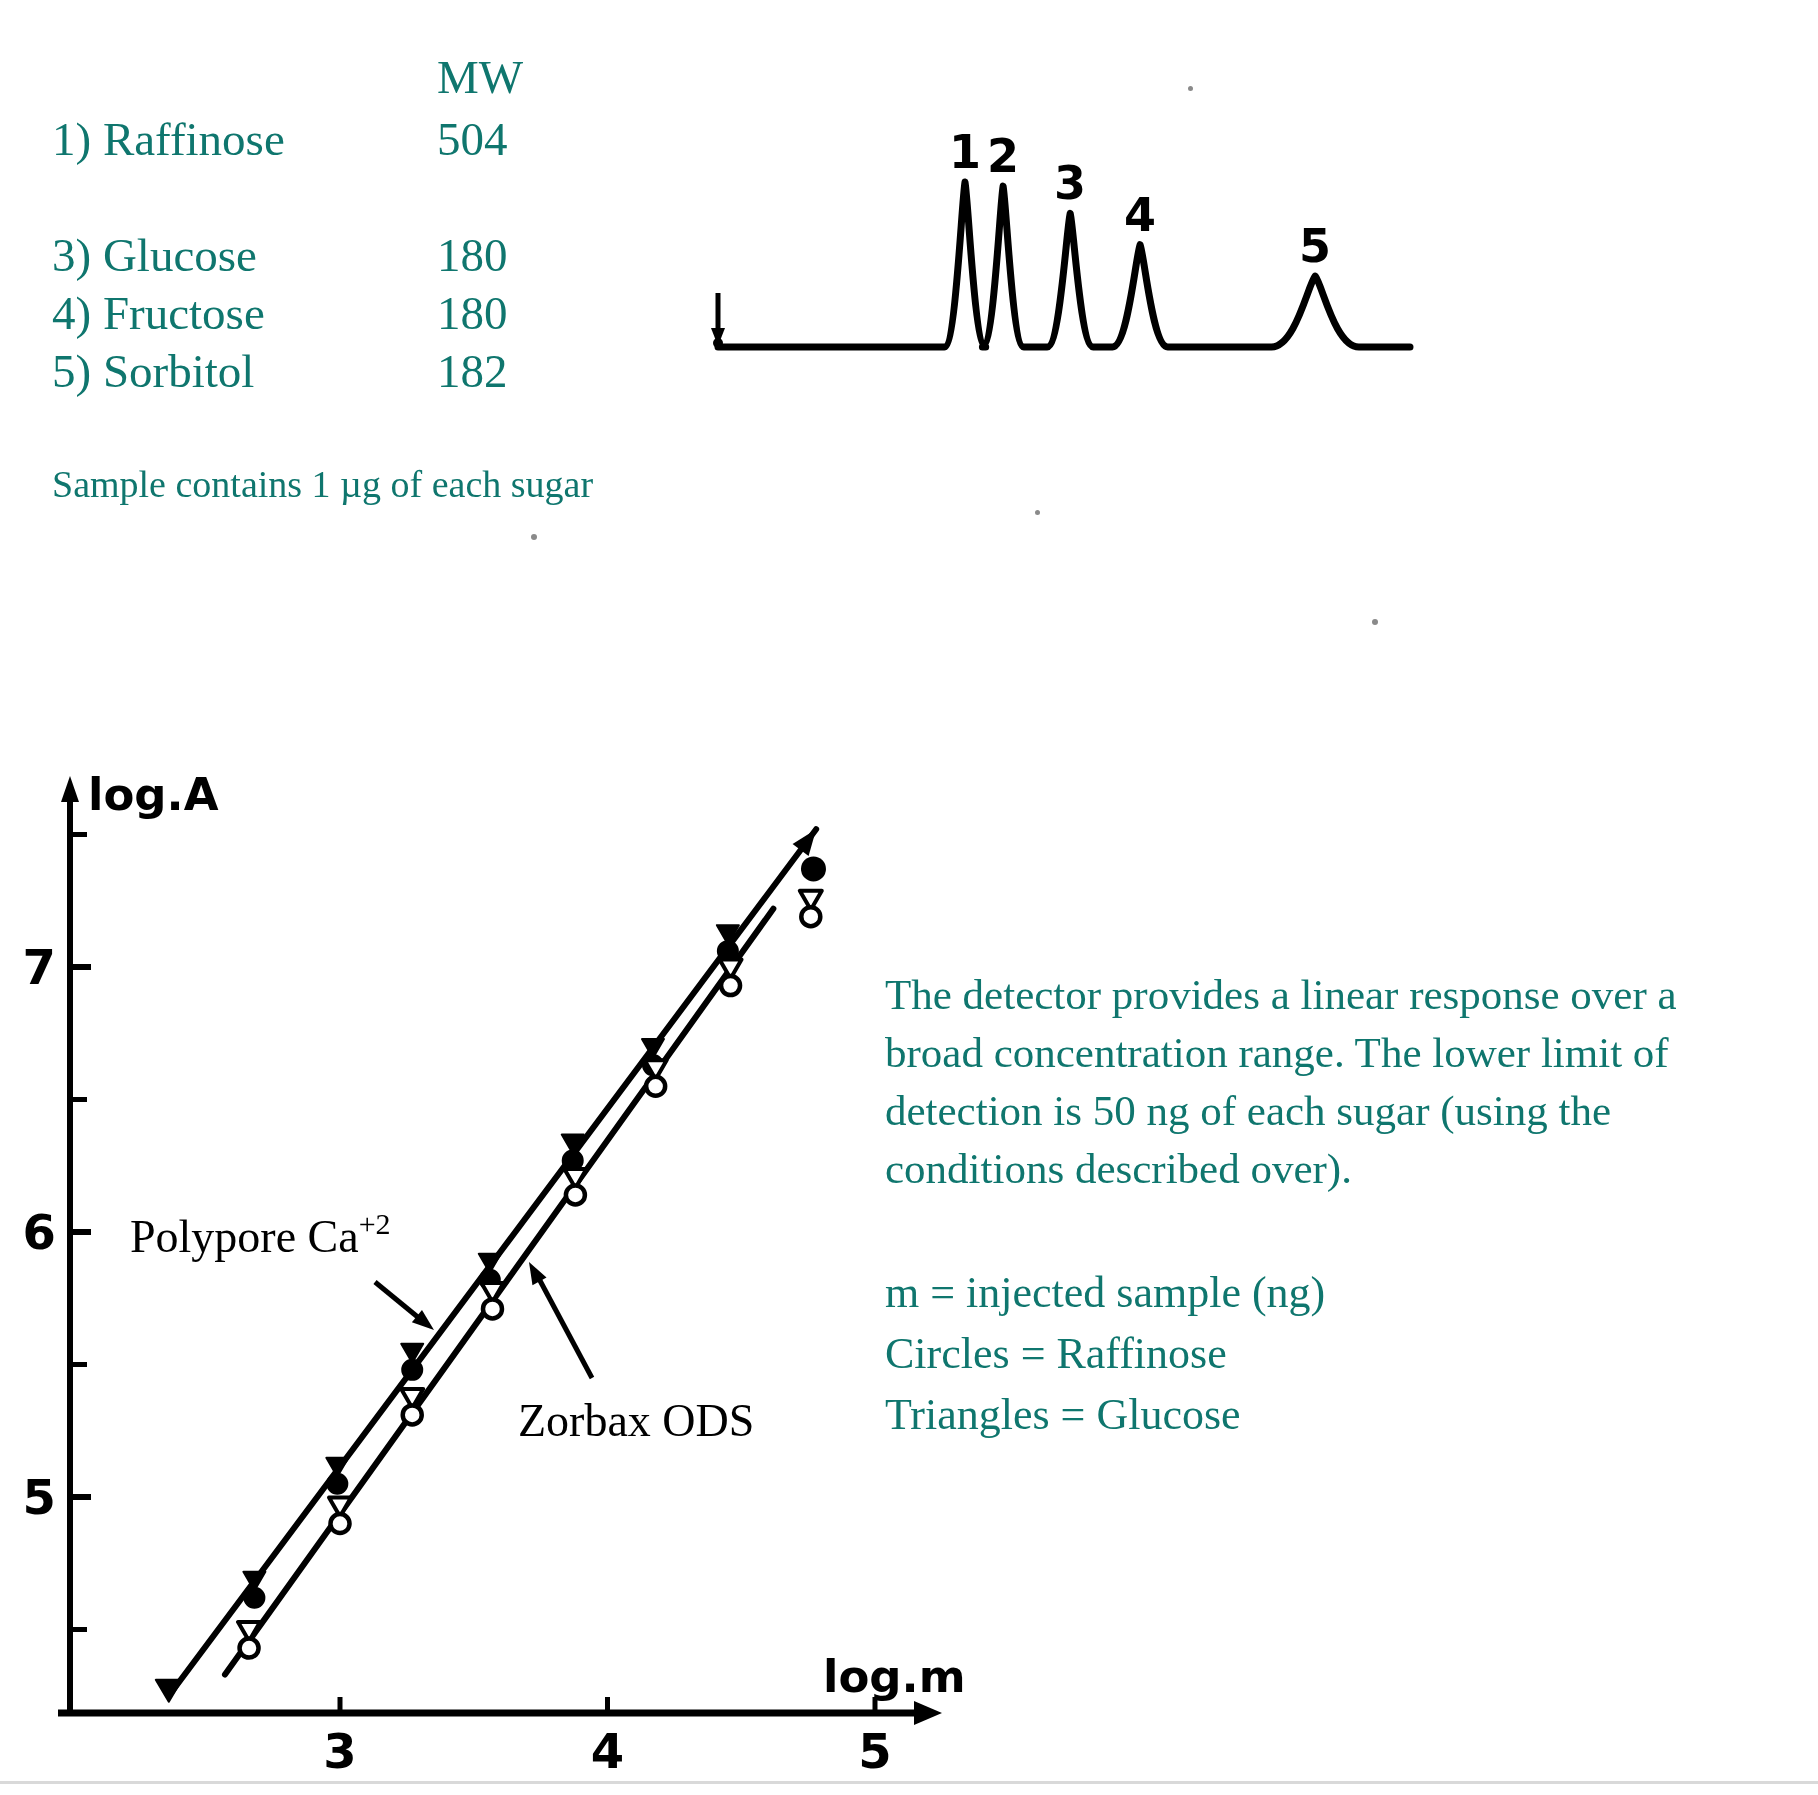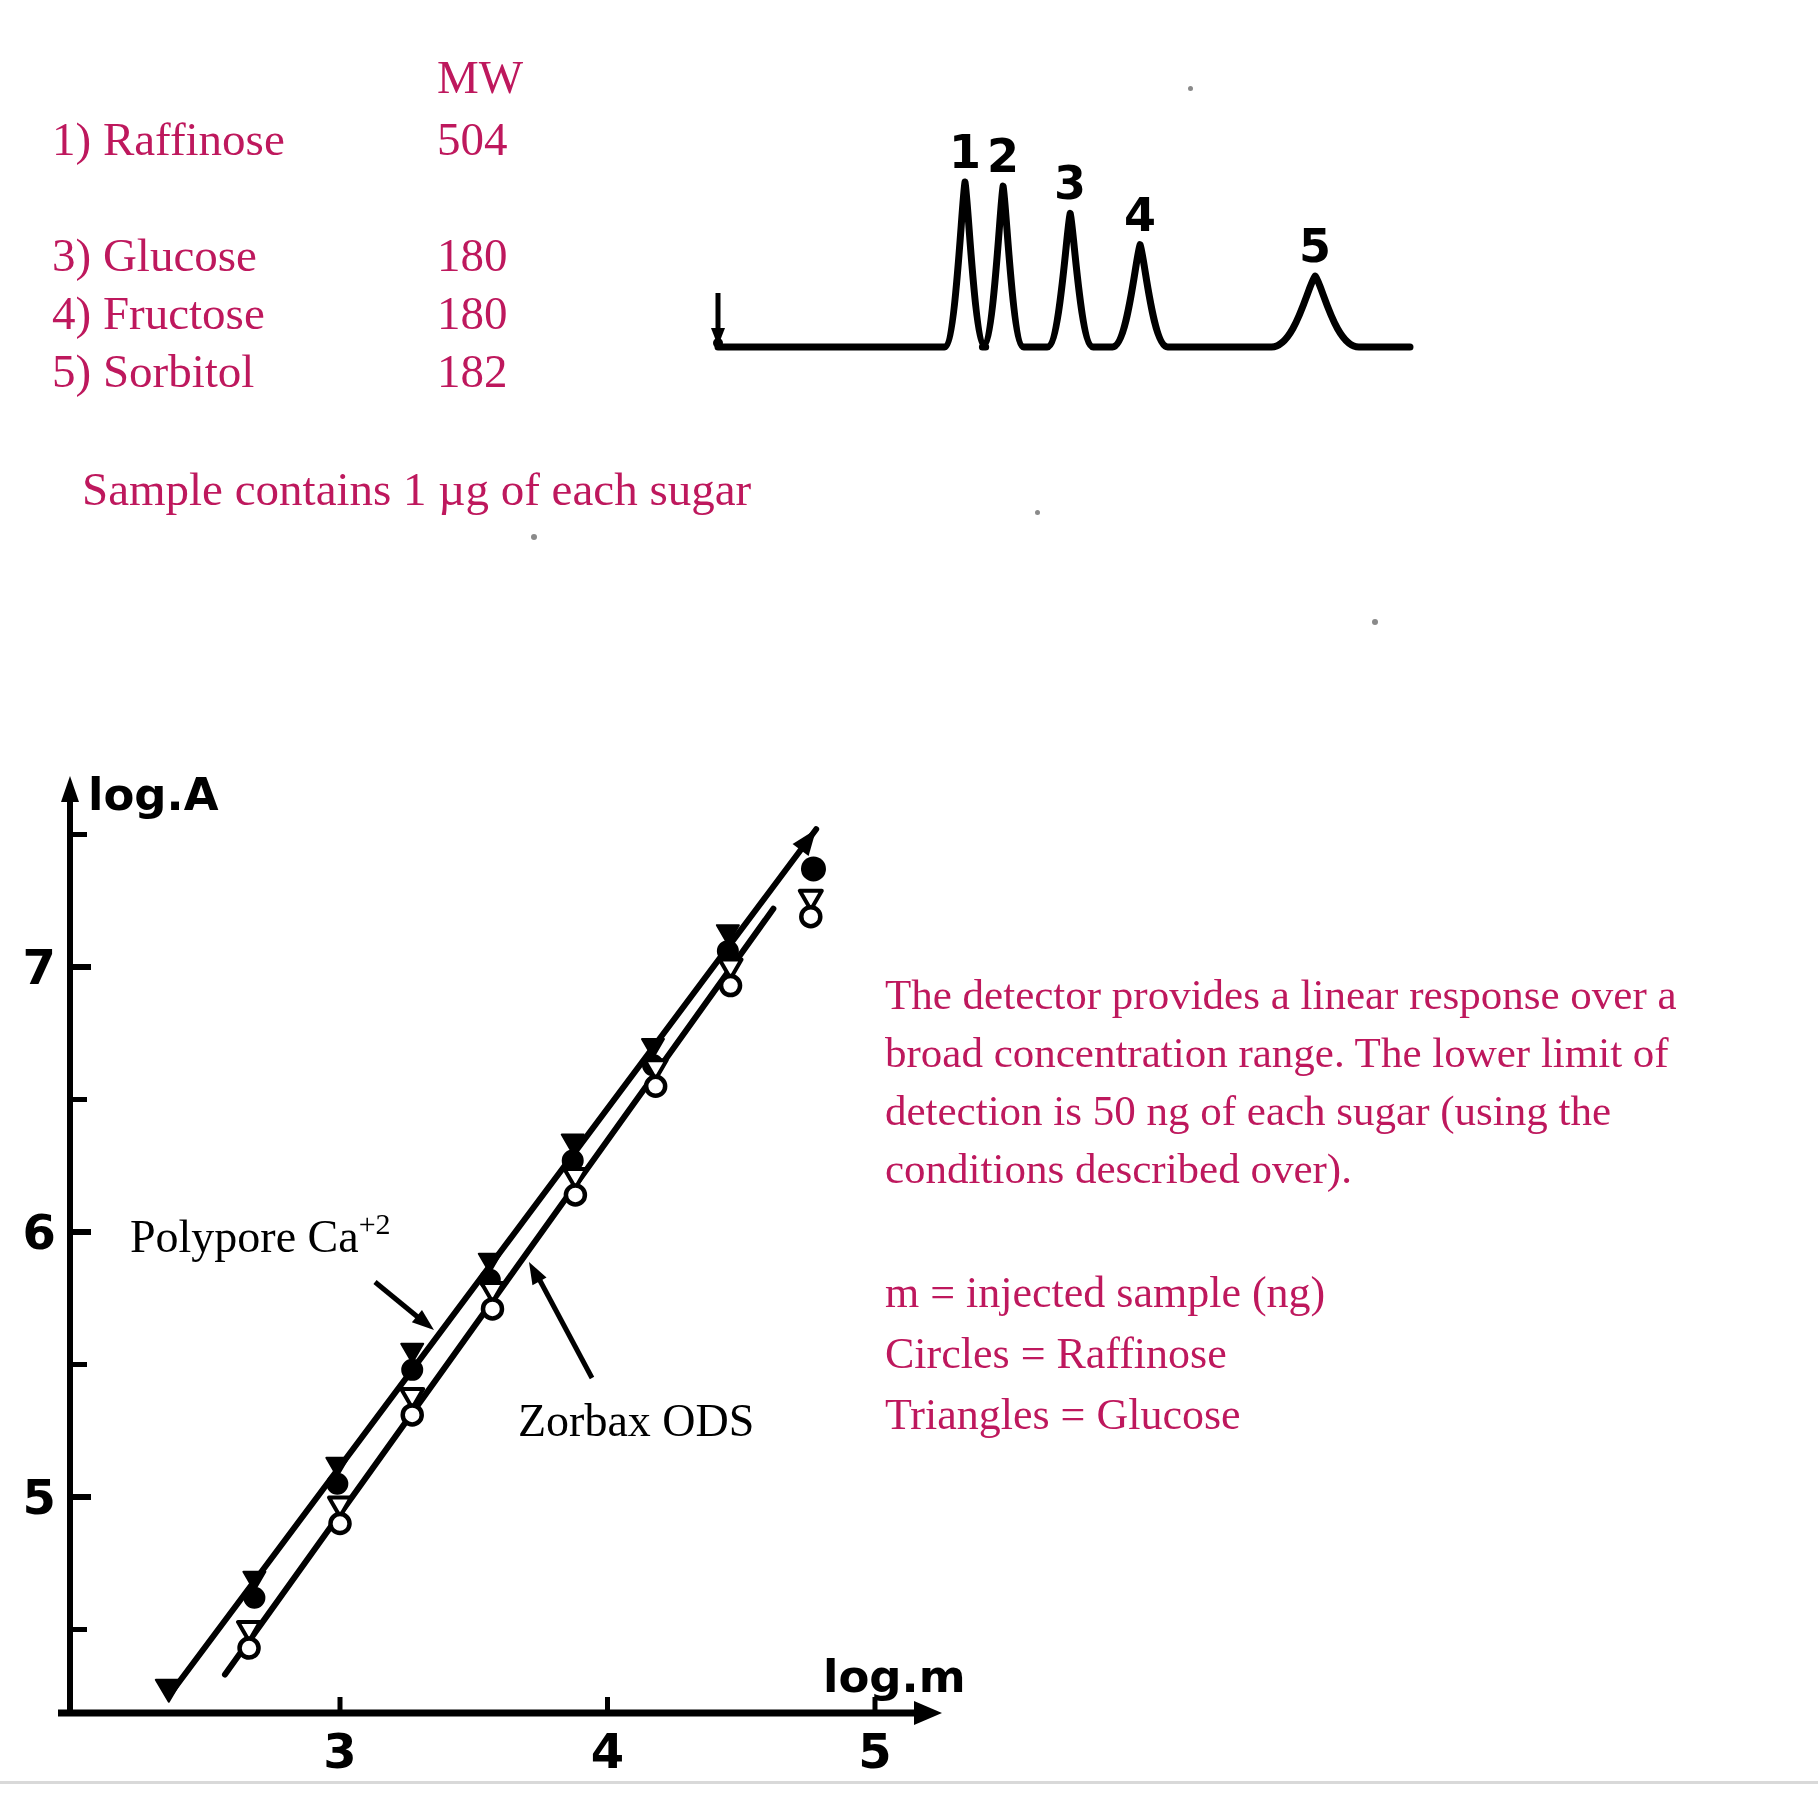--- a/index.html
+++ b/index.html
@@ -1,21 +1,21 @@
 <!DOCTYPE html>
 <html><head>
 <meta charset="utf-8">
 <style>
   html,body{margin:0;padding:0;background:#fff;}
   .page{position:relative;width:1818px;height:1795px;background:#ffffff;overflow:hidden;
-        font-family:"Liberation Serif",serif;color:#be185d;}
+        font-family:"Liberation Serif",serif;color:#0f766e;}
   .mw-header{position:absolute;left:437px;top:50px;font-size:47px;}
   .sugar-row{position:absolute;left:52px;width:560px;font-size:47px;white-space:nowrap;}
   .sugar-row .mw-val{position:absolute;left:385px;}
-  .sample-note{position:absolute;left:52px;top:462px;font-size:47px;white-space:nowrap;margin-left:30px;}
+  .sample-note{position:absolute;left:52px;top:462px;font-size:38px;white-space:nowrap;}
   .desc-block{position:absolute;left:885px;top:966px;font-size:43px;line-height:58px;white-space:nowrap;}
   .legend-block{position:absolute;left:885px;top:1262px;font-size:44px;line-height:61px;white-space:nowrap;}
   svg{position:absolute;overflow:visible;}
   #chromo{left:600px;top:100px;}
   #calib{left:30px;top:770px;}
   .axis-label{font-family:"DejaVu Sans",sans-serif;font-weight:bold;font-size:45px;fill:#000;}
   .tick-label{font-family:"DejaVu Sans",sans-serif;font-weight:bold;font-size:48px;fill:#000;}
   .peak-label{font-family:"DejaVu Sans",sans-serif;font-weight:bold;font-size:46px;fill:#000;}
   .ann-text{font-family:"Liberation Serif",serif;font-size:46px;fill:#000;}
   .speck{position:absolute;background:#8a8a8a;border-radius:50%;}

